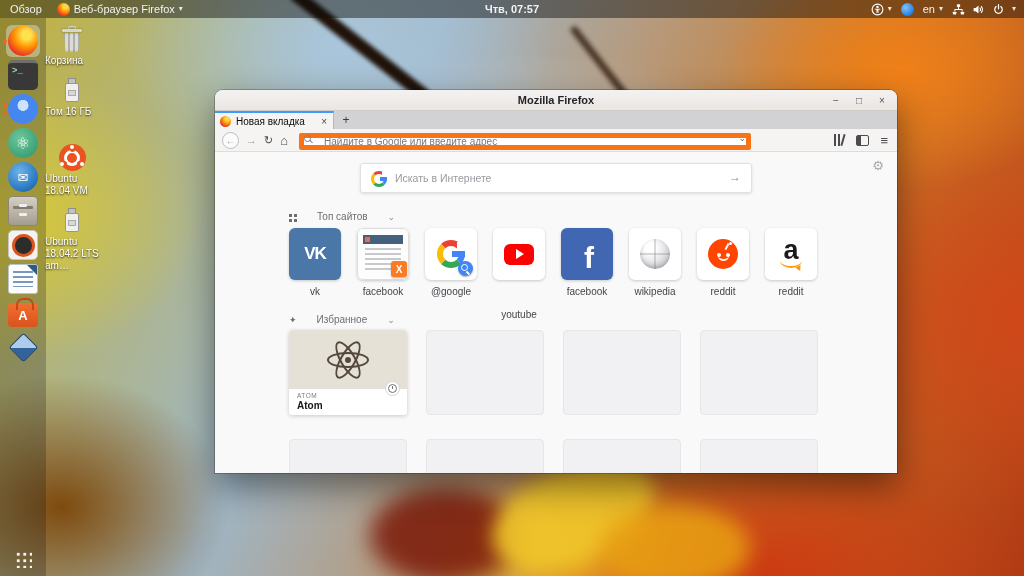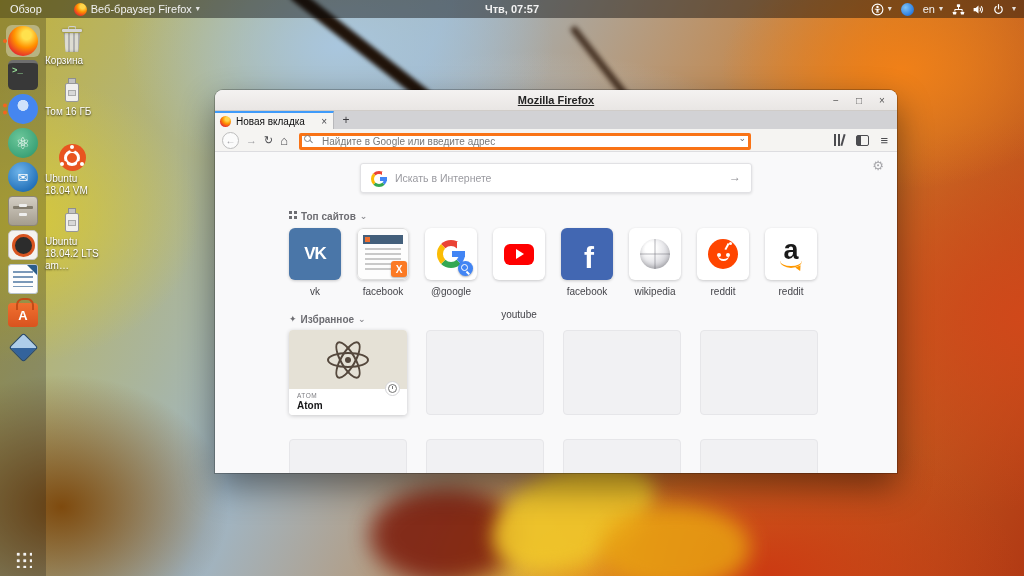--- a/index.html
+++ b/index.html
@@ -20,21 +20,21 @@
   }
   .blob { position:absolute; pointer-events:none; }
   .branch { left:295px; top:-14px; width:175px; height:13px; background:#20130a; border-radius:8px; transform:rotate(38deg); transform-origin:left top; filter:blur(2px); }
   .twig { left:575px; top:25px; width:120px; height:7px; background:#2a1508; border-radius:6px; transform:rotate(52deg); transform-origin:left top; filter:blur(2.5px); opacity:.8; }
   .leaf-y1 { left:488px; top:468px; width:170px; height:95px; background:#f0c62a; border-radius:50%; transform:rotate(-22deg); filter:blur(9px); opacity:.9; }
   .leaf-y2 { left:600px; top:505px; width:150px; height:85px; background:#e8a012; border-radius:50%; filter:blur(10px); opacity:.85; }
   .leaf-r1 { left:370px; top:488px; width:150px; height:95px; background:#7a1808; border-radius:50%; filter:blur(11px); opacity:.85; }
 
   
   .topbar { position:absolute; left:0; top:0; width:1024px; height:18px; background:rgba(12,12,12,.45); color:#f2f2f2; font-size:11px; z-index:50; }
-  .tb-left { position:absolute; left:10px; top:0; height:18px; display:flex; align-items:center; gap:32px; }
+  .tb-left { position:absolute; left:10px; top:0; height:18px; display:flex; align-items:center; gap:15px; }
   .tb-center { position:absolute; left:0; right:0; top:0; height:18px; display:flex; align-items:center; justify-content:center; font-weight:bold; }
   .tb-right { position:absolute; right:8px; top:0; height:18px; display:flex; align-items:center; gap:9px; }
   .tb-item { display:flex; align-items:center; gap:4px; cursor:default; }
   .caret { font-size:8px; opacity:.9; line-height:1; }
   .ff-ball { display:inline-block; border-radius:50%; background:radial-gradient(circle at 66% 28%, #ffd54a 0 18%, #ff9400 42%, #ec3b24 72%, #b5176b 100%); }
   .ff-13 { width:13px; height:13px; }
   .blue-orb { width:13px; height:13px; border-radius:50%; background:radial-gradient(circle at 35% 35%, #7ec3f7, #2a7de1 70%, #1b5fb8); }
   .sysgroup { display:flex; align-items:center; gap:7px; }
 
   
@@ -82,36 +82,36 @@
   .ic-usb .tag { position:absolute; top:12px; left:4px; width:8px; height:6px; background:#d8d8d8; border:1px solid #aaa; }
   .ic-cof { position:relative; width:27px; height:27px; border-radius:50%; background:#e95420; }
   .ic-cof .ring { position:absolute; left:5.5px; top:5.5px; width:16px; height:16px; border:3px solid #fff; border-radius:50%; }
   .ic-cof .gap { position:absolute; width:5px; height:5px; background:#e95420; border-radius:50%; }
   .ic-cof .od { position:absolute; width:4px; height:4px; background:#fff; border-radius:50%; }
 
   
   .window { position:absolute; left:215px; top:90px; width:682px; height:383px; border-radius:8px 8px 0 0; overflow:hidden; z-index:30;
     box-shadow:0 14px 34px rgba(0,0,0,.45), 0 0 0 1px rgba(0,0,0,.22); background:#f9f9fa; }
   .titlebar { position:relative; height:21px; background:linear-gradient(#f4f2f1, #e9e6e4); border-bottom:1px solid #d0ccc8; display:flex; align-items:center; justify-content:center; }
-  .titlebar .title { font-size:11px; font-weight:bold; color:#242424;text-decoration:underline; }
+  .titlebar .title { font-size:11px; font-weight:bold; color:#242424; }
   .win-controls { position:absolute; right:8px; top:0; height:21px; display:flex; align-items:center; gap:9px; color:#555; }
   .wc { width:14px; height:14px; display:flex; align-items:center; justify-content:center; font-size:10px; line-height:1; }
   .tabbar { height:18px; background:#d2d2d5; display:flex; align-items:stretch; }
   .tab { position:relative; width:119px; background:#f5f4f2; border-top:2px solid #3f9bfa; border-right:1px solid #b8b8bb; display:flex; align-items:center; gap:5px; padding:0 5px; }
   .ff-12 { width:11px; height:11px; flex:0 0 auto; }
   .tab-title { font-size:10px; color:#0c0c0d; white-space:nowrap; overflow:hidden; flex:1; }
   .tab-close { font-size:10px; color:#4a4a4f; padding:0 1px; }
   .newtab-btn { width:24px; display:flex; align-items:center; justify-content:center; font-size:12px; color:#3a3a3e; }
   .navbar { height:23px; background:#f5f4f2; border-bottom:1px solid #dddde0; display:flex; align-items:center; padding:0 7px; gap:7px; }
   .nav-circle { width:17px; height:17px; border:1px solid #bdbdbd; border-radius:50%; display:flex; align-items:center; justify-content:center; font-size:10px; color:#9c9ca0; background:#fbfbfb; }
   .nav-ic { font-size:11px; color:#9c9ca0; }
   .nav-ic.dark { color:#4c4c50; }
   .home-ic { font-size:13px; color:#4c4c50; }
   .urlbar-wrap { position:relative; flex:1; max-width:452px; margin-left:4px; }
-  .urlbar { width:100%; height:17px; border:3px solid #f97316; border-radius:2px; background:#fff; font-size:10px; padding:0 24px 0 20px; color:#333; outline:none; font-family:inherit; }
+  .urlbar { width:100%; height:17px; border:5px solid #f97316; border-radius:2px; background:#fff; font-size:10px; padding:0 24px 0 20px; color:#333; outline:none; font-family:inherit; }
   .urlbar::placeholder { color:#787878; }
   .mag { position:absolute; left:5px; top:4px; width:7px; height:7px; border:1.3px solid #808084; border-radius:50%; }
   .mag::after { content:''; position:absolute; right:-3px; bottom:-2px; width:4px; height:1.4px; background:#808084; transform:rotate(45deg); }
   .url-chev { position:absolute; right:5px; top:2px; font-size:9px; color:#6a6a6e; }
   .nav-right { display:flex; align-items:center; gap:11px; margin-left:auto; padding-right:2px; }
   .lib-ic { position:relative; width:12px; height:12px; }
   .lib-ic i { position:absolute; top:0; width:2px; height:12px; background:#4c4c50; }
   .lib-ic i:nth-child(1){ left:1px; } .lib-ic i:nth-child(2){ left:5px; }
   .lib-ic i:nth-child(3){ left:9px; transform:rotate(16deg); }
   .sb-ic { width:13px; height:11px; border:1.5px solid #4c4c50; border-radius:2px; position:relative; }
@@ -121,21 +121,21 @@
   .content { position:relative; height:321px; background:#f9f9fa; overflow:hidden; }
   .gear { position:absolute; right:13px; top:7px; font-size:13px; color:#a7a7ab; line-height:1; }
   .nt-search-wrap { position:absolute; left:145px; top:11px; width:392px; height:30px; background:#fff; border:1px solid #e1e1e4; border-radius:3px; box-shadow:0 1px 3px rgba(12,12,13,.12); }
   .nt-search { position:absolute; left:34px; top:0; width:320px; height:28px; border:none; outline:none; font-size:10.5px; color:#333; font-family:inherit; background:transparent; }
   .nt-search::placeholder { color:#9a9aa0; }
   .nt-submit { position:absolute; right:10px; top:6px; font-size:12px; color:#8a8a8f; }
   .g16 { position:absolute; left:10px; top:7px; width:16px; height:16px; }
   .g16 .ring { position:absolute; inset:0; border-radius:50%; border:3.5px solid; border-color:#ea4335 #4285f4 #34a853 #fbbc05; }
   .g16 .notch { position:absolute; top:1px; right:0; width:5px; height:5.5px; background:#fff; }
   .g16 .bar { position:absolute; top:6.4px; right:0; width:7.5px; height:3.4px; background:#4285f4; }
-  .section-head { position:absolute; display:flex; align-items:flex-start; gap:4px; font-size:10px; color:#6d6d72;font-weight:bold; }
+  .section-head { position:absolute; display:flex; align-items:flex-end; gap:20px; font-size:10px; color:#6d6d72; }
   .grid4 { width:8px; height:8px; background-image:linear-gradient(#6d6d72,#6d6d72),linear-gradient(#6d6d72,#6d6d72),linear-gradient(#6d6d72,#6d6d72),linear-gradient(#6d6d72,#6d6d72); background-size:3.4px 3.4px; background-position:0 0,100% 0,0 100%,100% 100%; background-repeat:no-repeat; }
   .spark { color:#6d6d72; font-size:9px; }
   .sec-chev { font-size:9px; color:#8a8a8f; }
   .tile-label { position:absolute; width:68px; text-align:center; font-size:10px; color:#45454a; top:134px; white-space:nowrap; overflow:hidden; }
   .tile { position:absolute; top:76px; width:52px; height:52px; background:#fff; border-radius:6px; box-shadow:0 1px 3px rgba(12,12,13,.2); display:flex; align-items:center; justify-content:center; overflow:hidden; }
   .t-vk { background:#4a76a8; color:#fff; font-weight:bold; font-size:17px; letter-spacing:-1px; }
   .t-fb { background:#4267b2; color:#fff; font-weight:bold; font-size:30px; }
   .t-fb span { transform:translate(2px,4px); display:inline-block; }
   .mini-page { position:absolute; inset:0; background:#fdfdfd; border:1px solid #ddd; border-radius:6px; }
   .mini-head { position:absolute; top:6px; left:5px; right:5px; height:9px; background:#44607c; }

